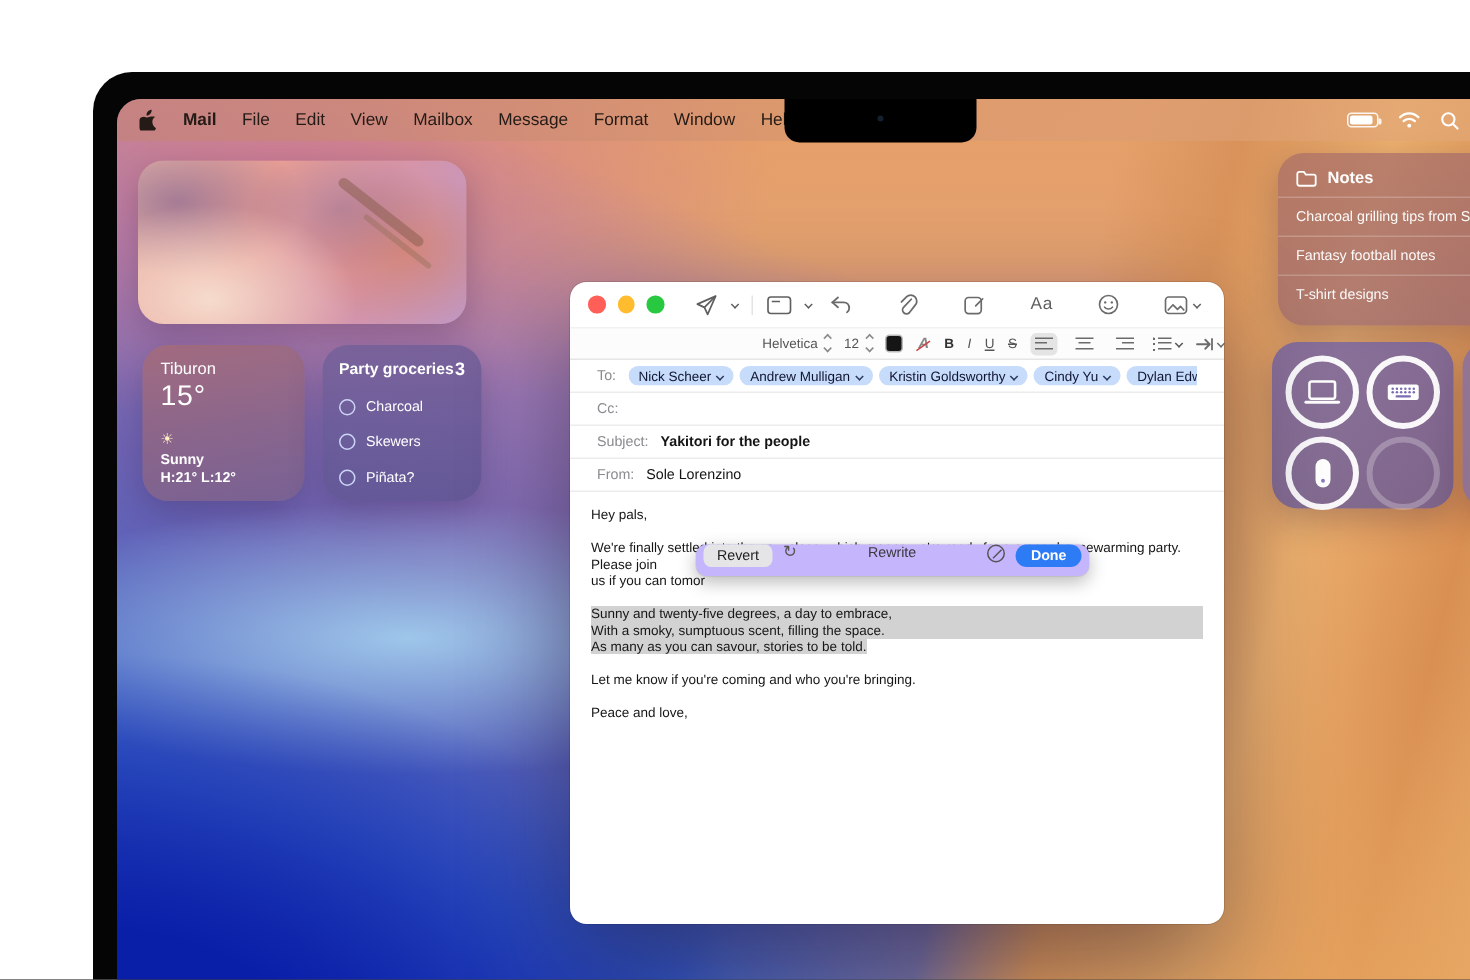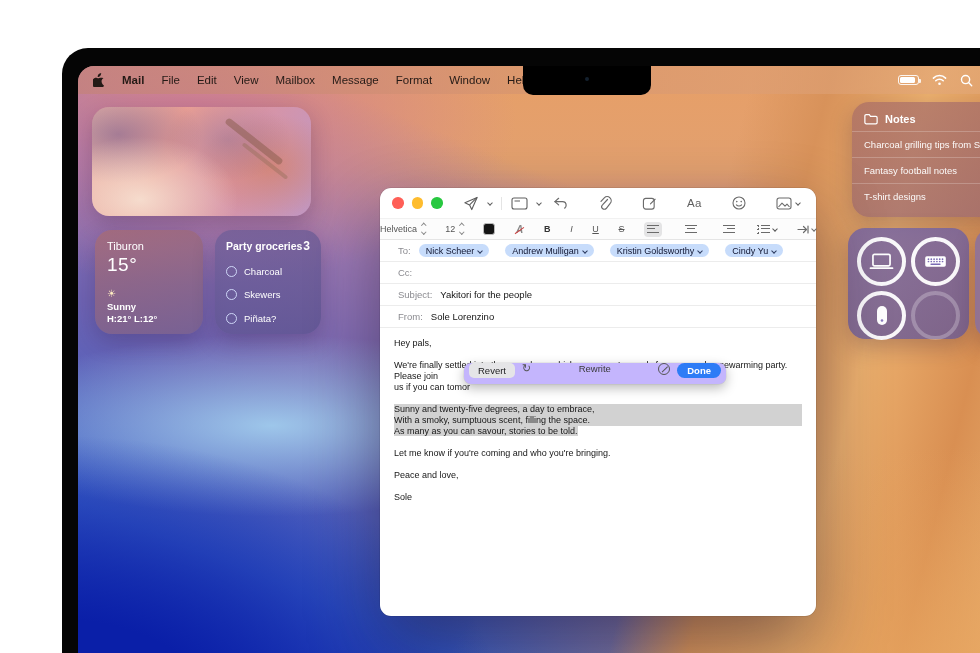--- a/index.html
+++ b/index.html
@@ -104,21 +104,21 @@
   .aa { font-size:11.5px; color:#5f5f5f; letter-spacing:.5px; }
   .vdiv { width:1px; height:13px; background:#e4e4e4; }
 
   .chv { display:inline-block; width:4px; height:4px; border-right:1.1px solid currentColor;
          border-bottom:1.1px solid currentColor; transform:rotate(45deg); vertical-align:2px; }
   .stp { display:inline-flex; flex-direction:column; gap:2.5px; margin-left:5px; color:#8a8a8a; }
   .stp i { width:3.5px; height:3.5px; border-right:1.1px solid currentColor; border-bottom:1.1px solid currentColor; display:block; }
   .stp .up { transform:rotate(-135deg); } .stp .dn { transform:rotate(45deg); }
 
   .formatbar { height:22px; border-top:1px solid #f1f1f1; border-bottom:1px solid #e5e5e5;
-               background:#fcfcfc; display:flex; align-items:center; justify-content:space-between;
+               background:#fcfcfc; display:flex; align-items:center; justify-content:flex-end;
                gap:9px; font-size:9px; color:#555; }
   .swatch { width:12px; height:12px; background:#151515; border-radius:3px; border:1px solid #bbb; }
   .slA { font-style:italic; font-weight:700; color:#888; position:relative; font-size:10px; padding:0 1px; }
   .slA::after { content:""; position:absolute; left:-1px; right:-1px; top:55%; height:1.2px;
                 background:#c44; transform:rotate(-35deg); }
   .fb-b{font-weight:700;color:#333}.fb-i{font-style:italic}.fb-u{text-decoration:underline}.fb-s{text-decoration:line-through}
   .al { width:12px; height:9px; display:inline-block;
         background:linear-gradient(#6b6b6b 0 0) 0 0/12px 1.2px no-repeat,
                    linear-gradient(#6b6b6b 0 0) 0 3.9px/8px 1.2px no-repeat,
                    linear-gradient(#6b6b6b 0 0) 0 7.8px/12px 1.2px no-repeat; }
@@ -130,25 +130,25 @@
         background:linear-gradient(#6b6b6b 0 0) 4px 0/9px 1.2px no-repeat,
                    linear-gradient(#6b6b6b 0 0) 4px 3.9px/9px 1.2px no-repeat,
                    linear-gradient(#6b6b6b 0 0) 4px 7.8px/9px 1.2px no-repeat,
                    radial-gradient(circle,#6b6b6b 45%,transparent 50%) 0 -.5px/2.5px 2.5px no-repeat,
                    radial-gradient(circle,#6b6b6b 45%,transparent 50%) 0 3.4px/2.5px 2.5px no-repeat,
                    radial-gradient(circle,#6b6b6b 45%,transparent 50%) 0 7.3px/2.5px 2.5px no-repeat; }
 
   .frow { display:flex; align-items:center; padding:0 18px; height:22px;
           border-bottom:1px solid #ececec; font-size:9.5px; background:#fff; }
   .frow .lab { color:#8b8b90; margin-right:8px; flex:0 0 auto; }
-  .pills { display:flex; gap:16px; flex-wrap:nowrap; overflow:hidden; }
+  .pills { display:flex; gap:4px; flex-wrap:nowrap; overflow:hidden; }
   .pill { background:#c7dcfb; border-radius:8px; padding:1.5px 7px; font-size:9px; color:#0f1430;
           white-space:nowrap; display:inline-flex; align-items:center; }
   .pill .chv { margin-left:4px; color:#2b3a5e; }
-  .fval { color:#141414; font-weight:400; }
+  .fval { color:#141414; font-weight:700; }
   .fval.normal { font-weight:400; }
 
   .mailbody { position:relative; padding:10px 14px; font-size:9px; line-height:11px; color:#161616; }
   .mailbody p { margin:0 0 11px; }
   .sel3 { background:#d2d2d2; }
   .selbg { background:#d2d2d2; }
 
   .rewritebar { position:absolute; left:84px; top:175px; width:262px; height:21px; z-index:9;
         background:#c4b5fd; border-radius:7px; display:flex; align-items:flex-start; gap:7px;
         padding:0 5px; font-size:9.5px;
@@ -441,21 +441,20 @@
           <span>We're finally settled into the new place, which means we're ready for a proper housewarming party. Please join</span><br>
           <span>us if you can tomor</span>
         </p>
         <div class="sel3">
           <div>Sunny and twenty-five degrees, a day to embrace,</div>
           <div>With a smoky, sumptuous scent, filling the space.</div>
         </div>
         <div style="margin-bottom:11px"><span class="selbg">As many as you can savour, stories to be told.</span></div>
         <p>Let me know if you're coming and who you're bringing.</p>
         <p>Peace and love,</p>
-        <p>Sole</p>
       </div>
 
       <div class="rewritebar">
         <span class="revert-btn">Revert</span>
         <span class="retry-icon">↻</span>
         <span class="rw-title">Rewrite</span>
         <span class="pen-circle"></span>
         <span class="done-btn">Done</span>
       </div>
 

